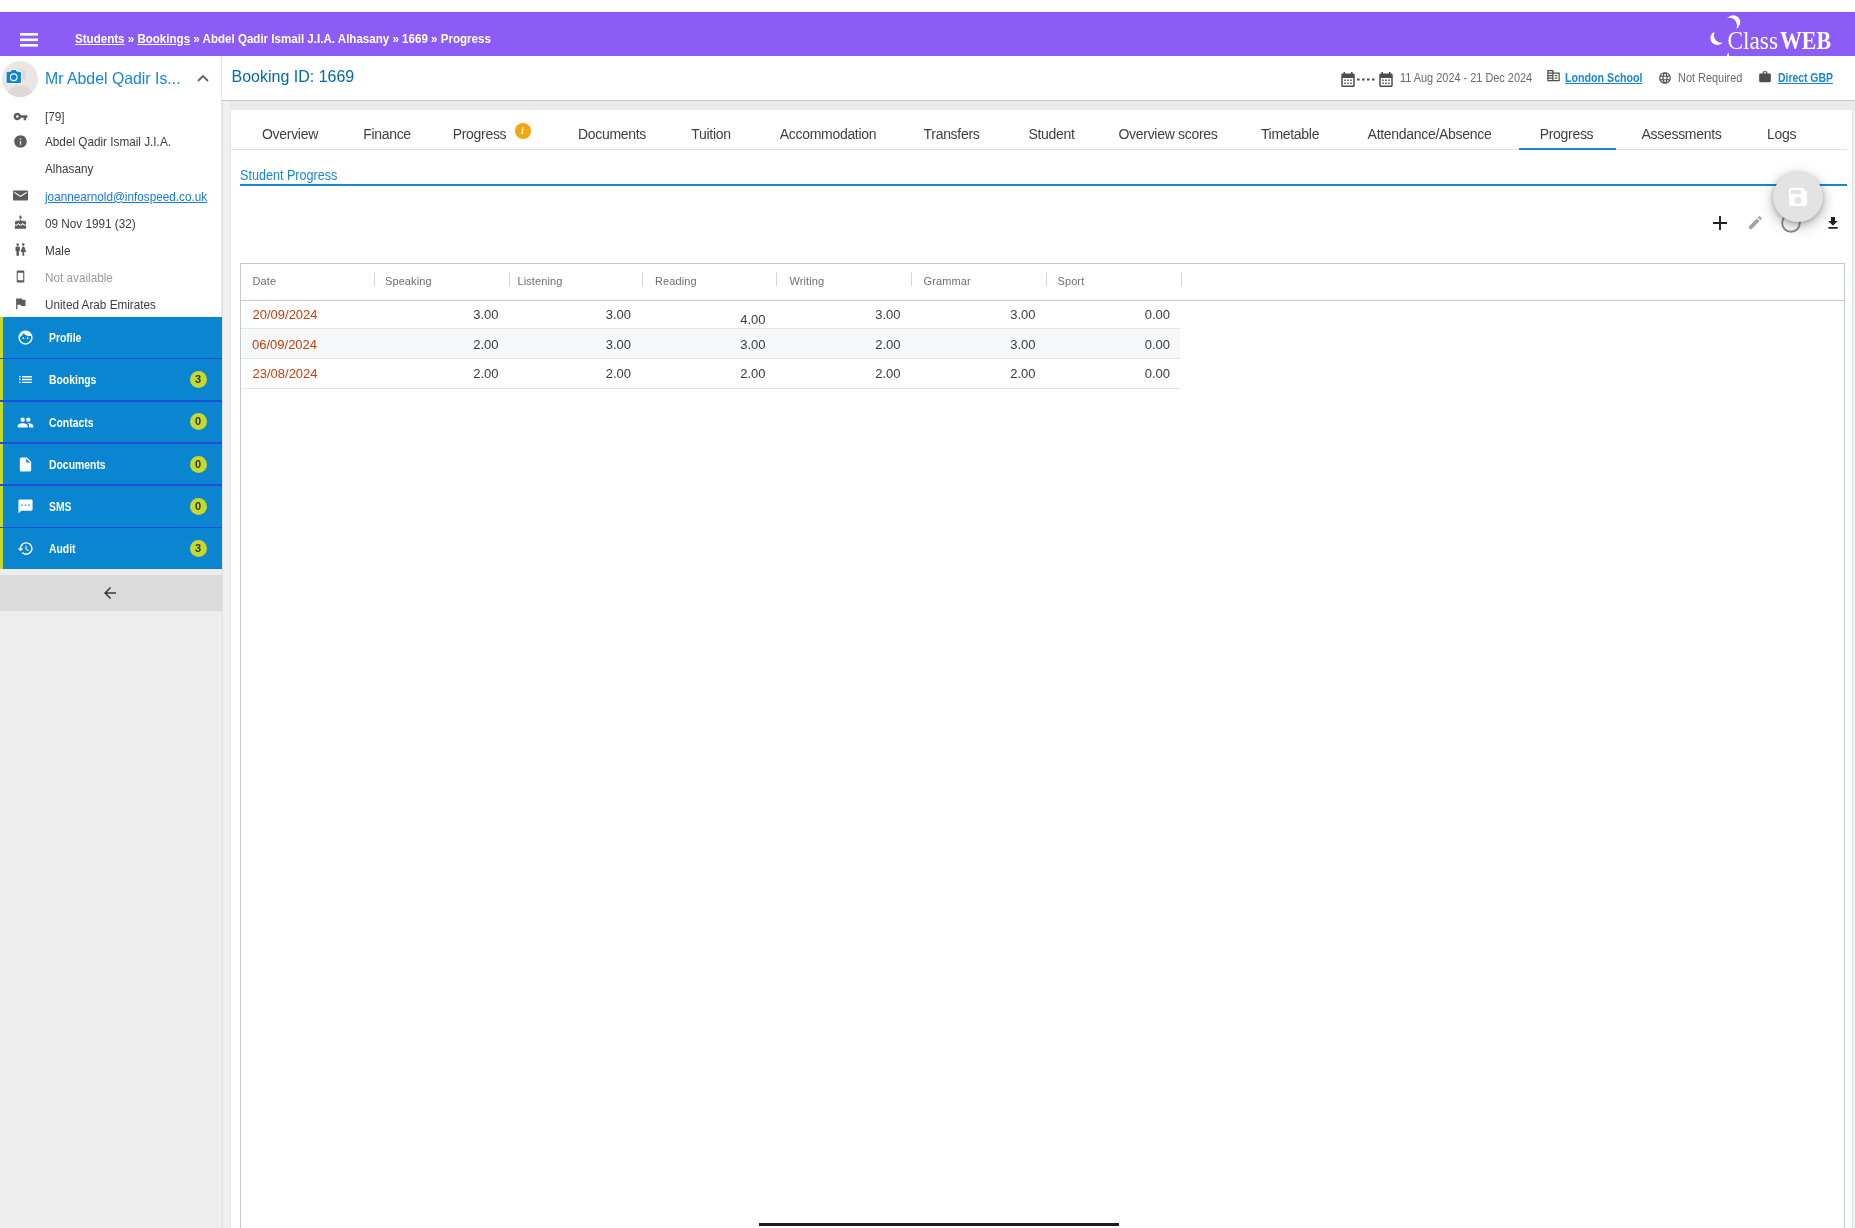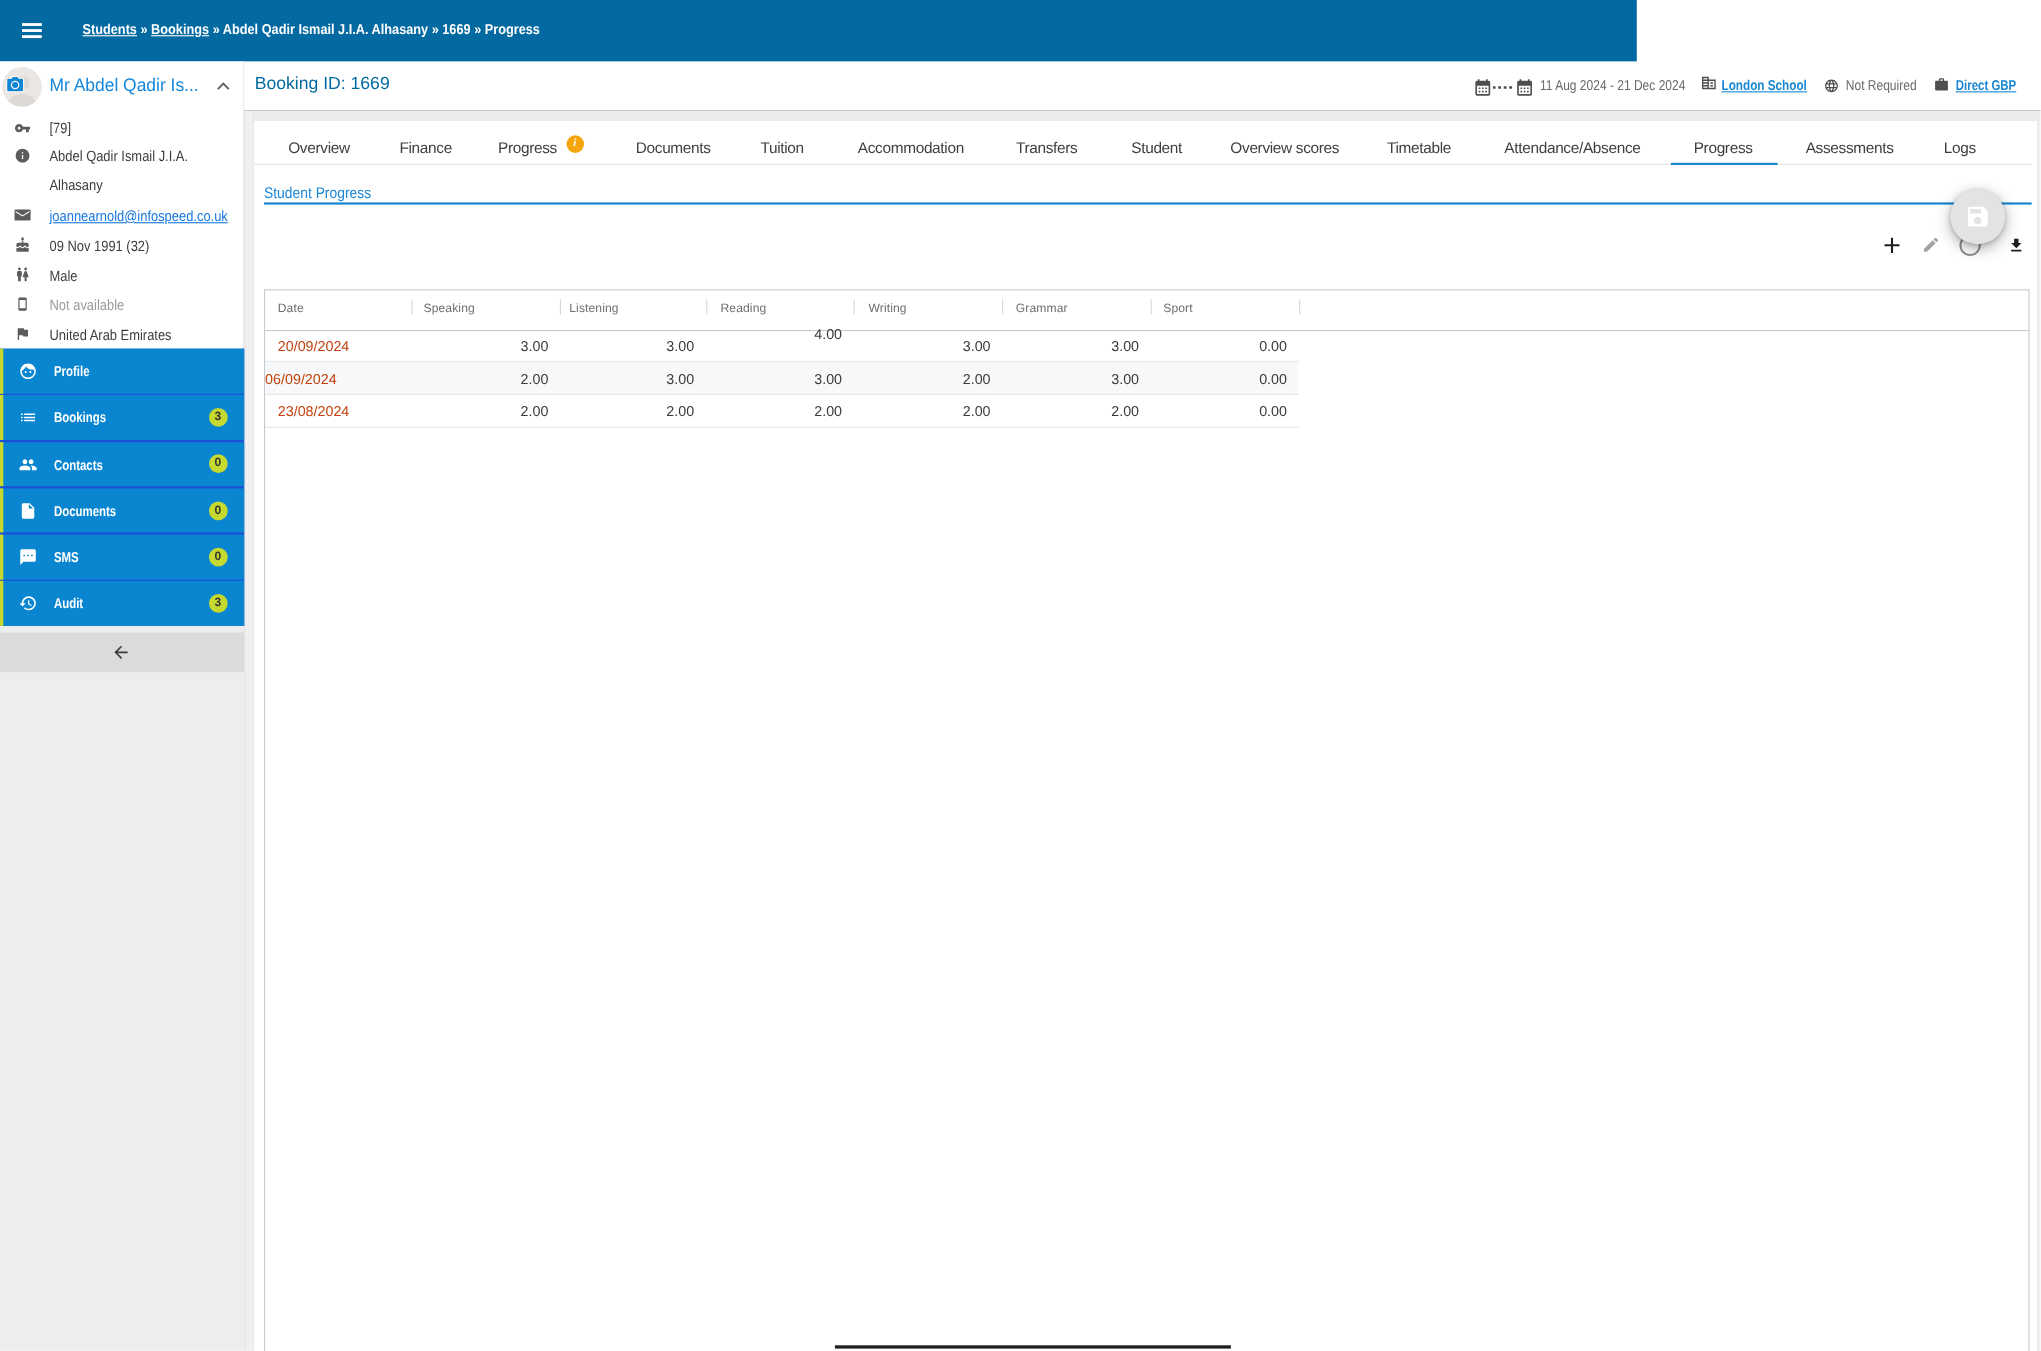--- a/index.html
+++ b/index.html
@@ -4,21 +4,21 @@
 <style>
   * { margin:0; padding:0; box-sizing:border-box; }
   html,body { width:1855px; height:1228px; overflow:hidden; background:#fff;
     font-family:"Liberation Sans", sans-serif; }
   .abs { position:absolute; }
   a { text-decoration:underline; }
 </style>
 </head>
 <body>
 
-<div class="abs" id="topbar" style="left:0;top:0;width:1488px;height:56px;background:#0369a1;">
+<div class="abs" id="topbar" style="left:0;top:12px;width:1855px;height:56px;background:#8b5cf6;">
   <svg class="abs" style="left:20px;top:20px" width="19" height="16" viewBox="0 0 19 16">
     <rect x="0" y="1" width="18" height="2.6" fill="#fff"></rect>
     <rect x="0" y="6.5" width="18" height="2.6" fill="#fff"></rect>
     <rect x="0" y="12" width="18" height="2.6" fill="#fff"></rect>
   </svg>
   <div class="abs" style="left:75px;top:0;height:56px;line-height:54px;color:#fff;font-size:13px;font-weight:bold;white-space:nowrap;transform:scaleX(0.89);transform-origin:left center;">
     <span style="text-decoration:underline">Students</span> » <span style="text-decoration:underline">Bookings</span> » Abdel Qadir Ismail J.I.A. Alhasany » 1669 » Progress
   </div>
   <svg class="abs" style="left:1700px;top:0" width="155" height="56" viewBox="0 0 155 56">
 
@@ -272,26 +272,26 @@
 
   <div class="abs" style="left:241.2px;top:328.5px;width:939.3px;height:29.7px;background:#f6f8fa;"></div>
 
   <div class="rowline" style="top:328.2px;"></div>
   <div class="rowline" style="top:358.2px;"></div>
   <div class="rowline" style="top:387.9px;"></div>
 
   <div class="dcell" style="left:252.5px;top:306.5px;">20/09/2024</div>
   <div class="num" style="left:498.5px;top:306.5px;">3.00</div>
   <div class="num" style="left:631px;top:306.5px;">3.00</div>
-  <div class="num" style="left:765.5px;top:296px;">4.00</div>
+  <div class="num" style="left:765.5px;top:312px;">4.00</div>
   <div class="num" style="left:900.5px;top:306.5px;">3.00</div>
   <div class="num" style="left:1035.5px;top:306.5px;">3.00</div>
   <div class="num" style="left:1170px;top:306.5px;">0.00</div>
 
-  <div class="dcell" style="left:241px;top:336.5px;">06/09/2024</div>
+  <div class="dcell" style="left:252px;top:336.5px;">06/09/2024</div>
   <div class="num" style="left:498.5px;top:336.5px;">2.00</div>
   <div class="num" style="left:631px;top:336.5px;">3.00</div>
   <div class="num" style="left:765.5px;top:336.5px;">3.00</div>
   <div class="num" style="left:900.5px;top:336.5px;">2.00</div>
   <div class="num" style="left:1035.5px;top:336.5px;">3.00</div>
   <div class="num" style="left:1170px;top:336.5px;">0.00</div>
 
   <div class="dcell" style="left:252.5px;top:365.5px;">23/08/2024</div>
   <div class="num" style="left:498.5px;top:365.5px;">2.00</div>
   <div class="num" style="left:631px;top:365.5px;">2.00</div>

